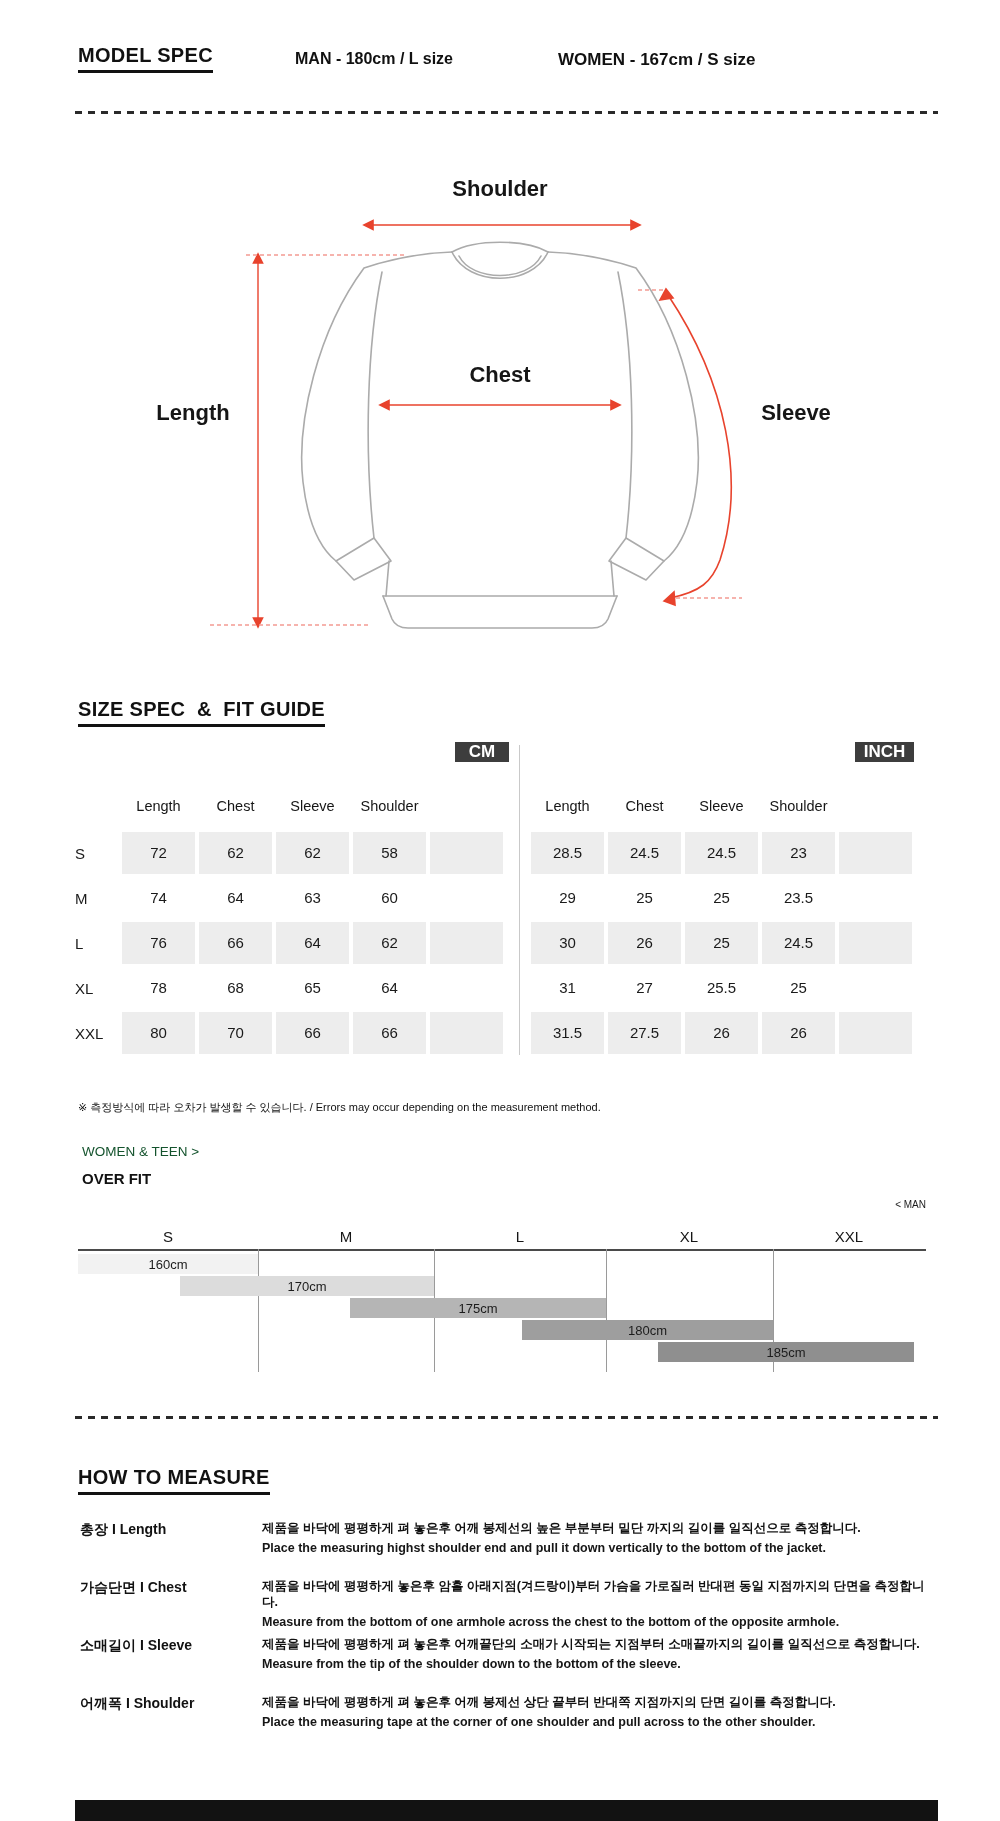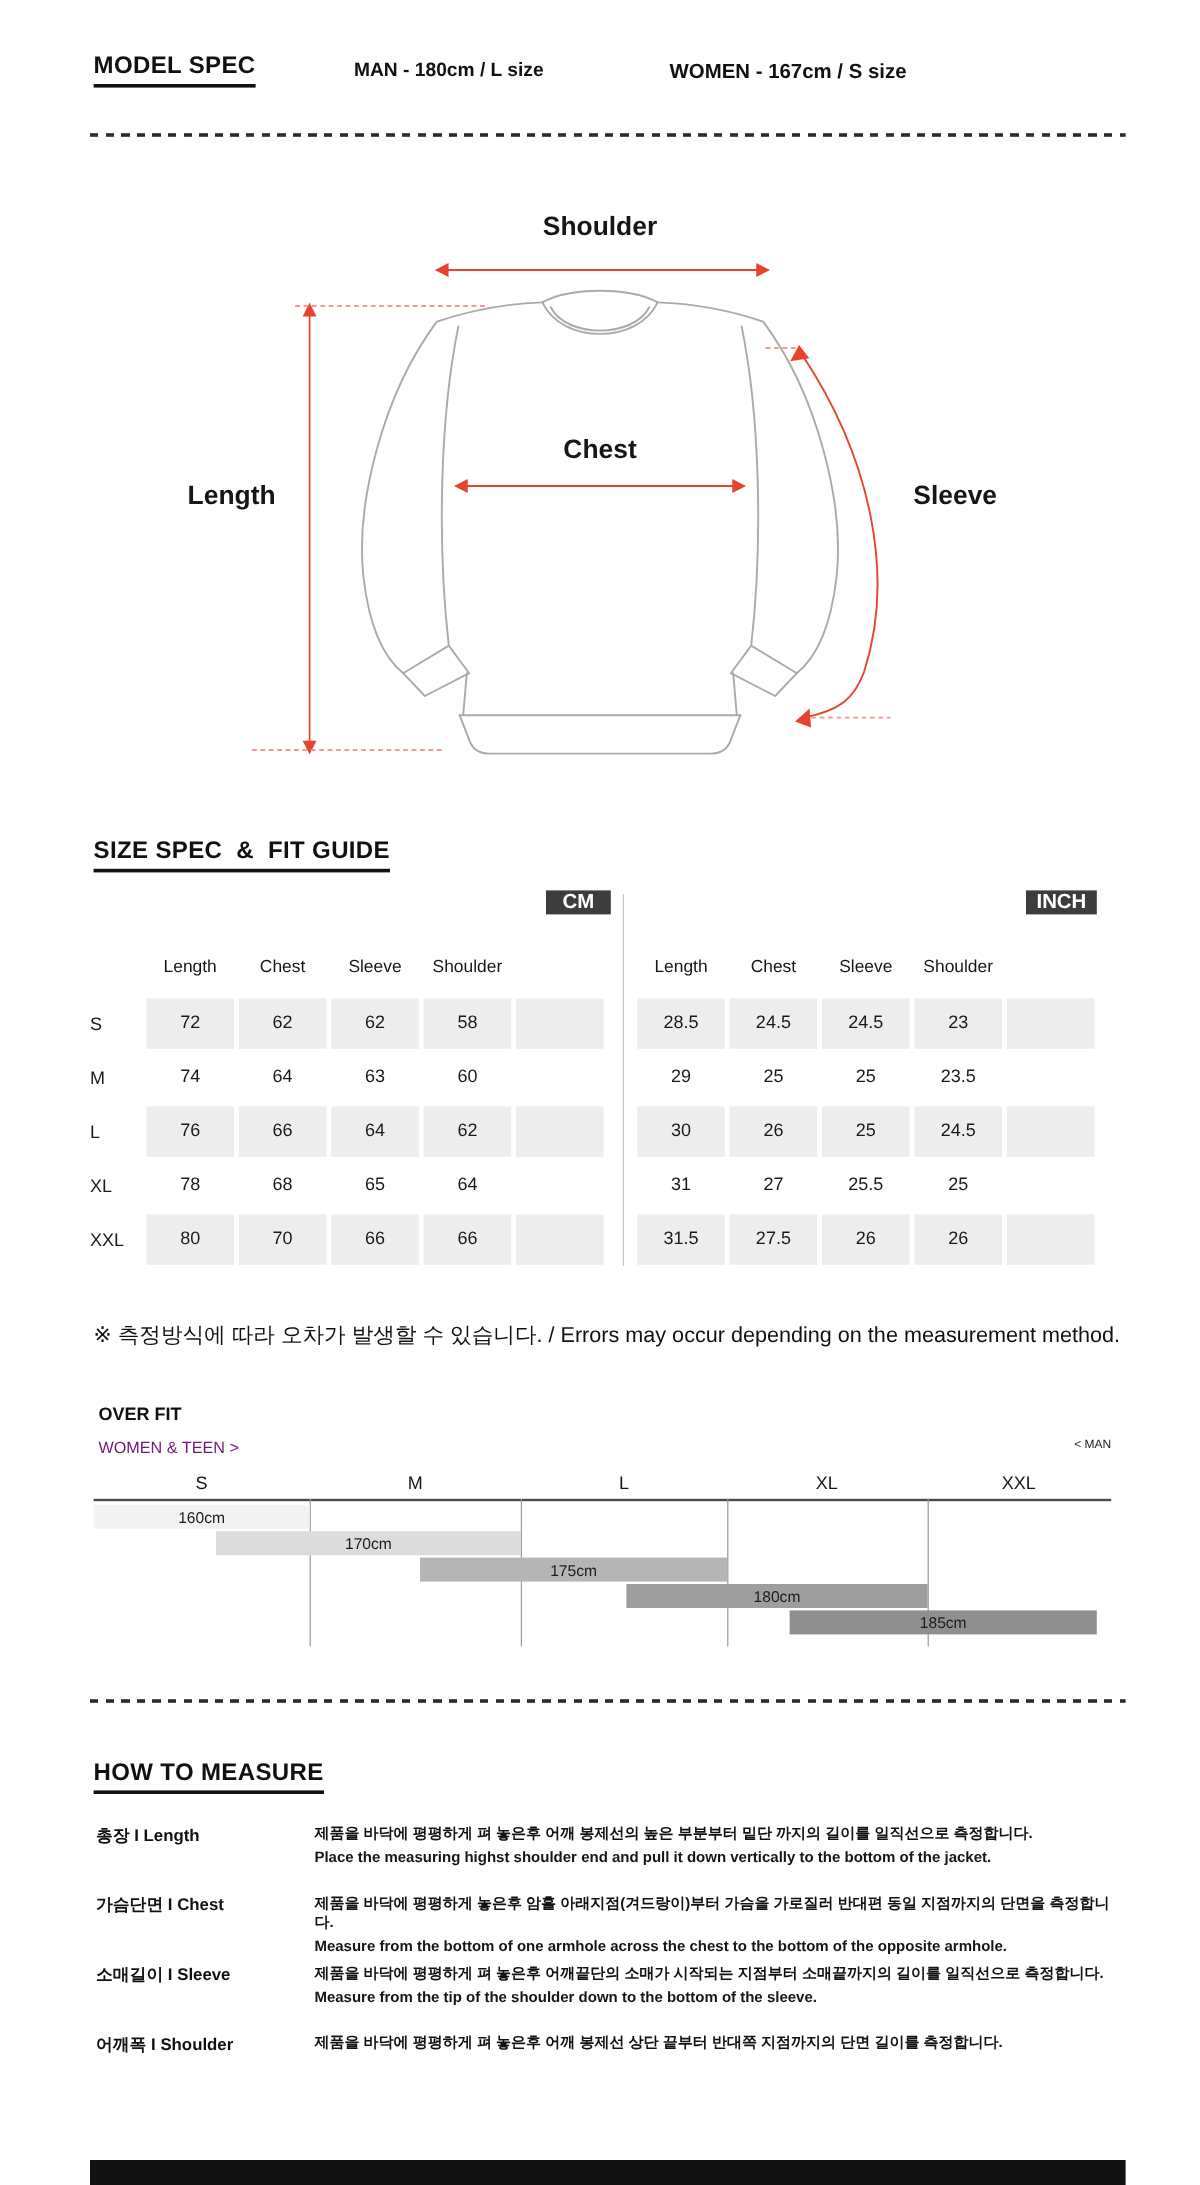--- a/index.html
+++ b/index.html
@@ -43,25 +43,25 @@
   .trow{display:flex;align-items:center;height:42px;margin-bottom:3px;}
   .thead-row{height:22px;margin-bottom:15px;}
   .tsize{width:47px;flex:0 0 47px;font-size:15px;color:#1a1a1a;}
   .tcell{width:73px;flex:0 0 73px;margin-right:4px;text-align:center;font-size:15px;
          color:#1a1a1a;line-height:42px;height:42px;background:#fff;}
   .tcell:last-child{margin-right:0;}
   .tcell.shade{background:#ededed;}
   .th{background:transparent!important;font-size:14.5px;color:#161616;line-height:22px;height:22px;}
   .table-divider{position:absolute;left:519px;top:745px;width:1px;height:310px;background:#c9c9c9;}
 
-  .spec-note{left:78px;top:1100px;font-size:18px;color:#111;}
+  .spec-note{left:78px;top:1100px;font-size:11px;color:#111;}
 
   
   .overfit-title{left:82px;top:1170px;font-size:15px;font-weight:800;}
-  .overfit-left{left:82px;top:1199px;font-size:13.5px;color:#701a75;}
+  .overfit-left{left:82px;top:1144px;font-size:13.5px;color:#14532d;}
   .overfit-right{left:840px;top:1199px;width:86px;text-align:right;font-size:10px;color:#1c1c1c;}
 
   .fit-chart{position:absolute;left:78px;top:1228px;width:848px;height:150px;}
   .fit-size{position:absolute;top:0;width:80px;margin-left:-40px;text-align:center;
             font-size:15px;color:#161616;}
   .fs-0{left:90px;}.fs-1{left:268px;}.fs-2{left:442px;}.fs-3{left:611px;}.fs-4{left:771px;}
   .fit-topline{position:absolute;left:0;top:21px;width:848px;height:2px;background:#4a4a4a;}
   .fit-vline{position:absolute;top:21px;width:1px;height:123px;background:#9a9a9a;}
   .fv-0{left:180px;}.fv-1{left:356px;}.fv-2{left:528px;}.fv-3{left:695px;}
   .fit-bar{position:absolute;height:20px;display:flex;align-items:center;justify-content:center;
@@ -306,17 +306,18 @@
     <span class="m-term">소매길이 I Sleeve</span>
     <div class="m-desc">
       <div class="m-kr">제품을 바닥에 평평하게 펴 놓은후 어깨끝단의 소매가 시작되는 지점부터 소매끝까지의 길이를 일직선으로 측정합니다.</div>
       <div class="m-en">Measure from the tip of the shoulder down to the bottom of the sleeve.</div>
     </div>
   </div>
   <div class="measure-row mr-3">
     <span class="m-term">어깨폭 I Shoulder</span>
     <div class="m-desc">
       <div class="m-kr">제품을 바닥에 평평하게 펴 놓은후 어깨 봉제선 상단 끝부터 반대쪽 지점까지의 단면 길이를 측정합니다.</div>
+      <div class="m-en">Place the measuring tape at the corner of one shoulder and pull across to the other shoulder.</div>
     </div>
   </div>
 
   <div class="bottom-bar"></div>
 </div>
 
 </body></html>

